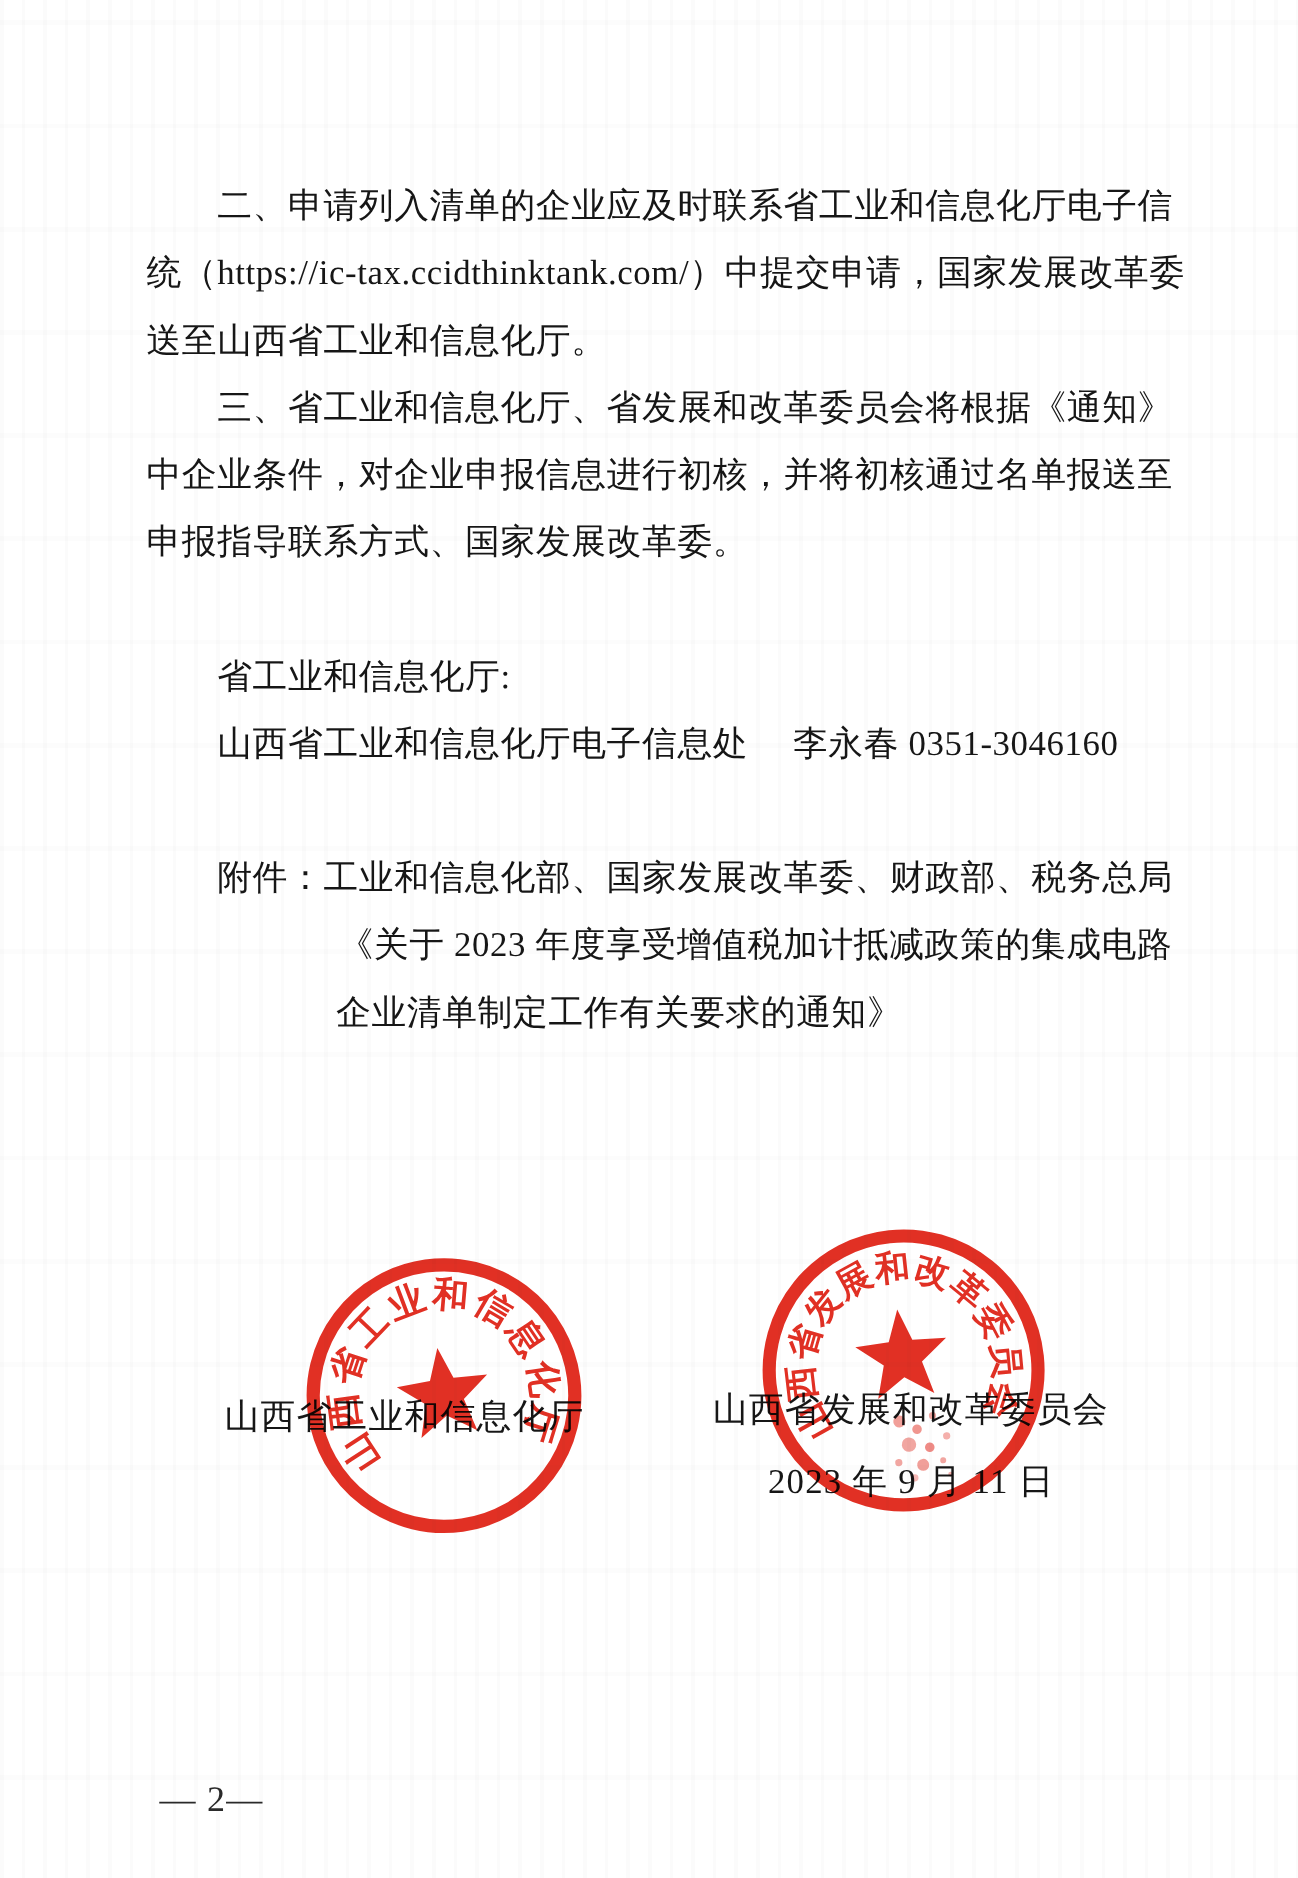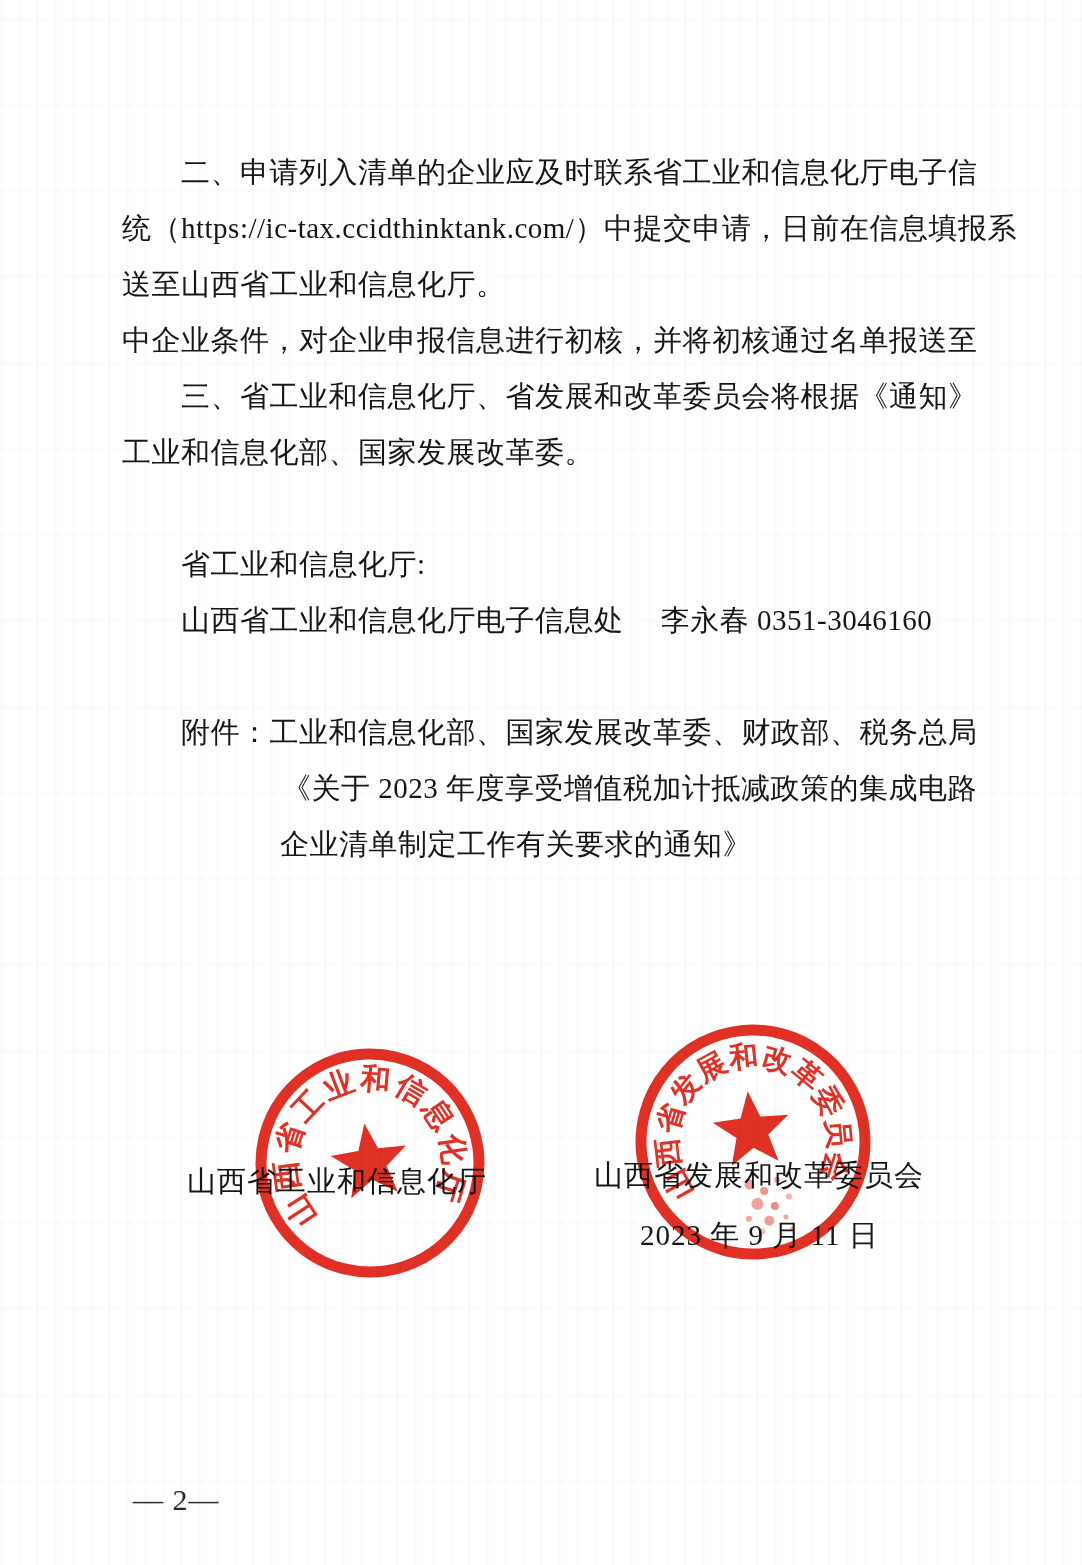--- a/index.html
+++ b/index.html
@@ -52,25 +52,25 @@
   .seal-right { left:633px; top:1022px; }
   .seal text { font-family:"Liberation Serif","DejaVu Serif",serif; font-weight:bold; }
 </style>
 </head>
 <body>
 
 <div class="page">
 
   <div class="textcol">
     <div class="line ind1">二、申请列入清单的企业应及时联系省工业和信息化厅电子信</div>
-    <div class="line">统（https://ic-tax.ccidthinktank.com/）中提交申请，日前在信息填报系</div>
+    <div class="line">统（https://ic-tax.ccidthinktank.com/）中提交申请，国家发展改革委</div>
     <div class="line">送至山西省工业和信息化厅。</div>
+    <div class="line ind1">三、省工业和信息化厅、省发展和改革委员会将根据《通知》</div>
     <div class="line">中企业条件，对企业申报信息进行初核，并将初核通过名单报送至</div>
-    <div class="line ind1">三、省工业和信息化厅、省发展和改革委员会将根据《通知》</div>
-    <div class="line">工业和信息化部、国家发展改革委。</div>
+    <div class="line">申报指导联系方式、国家发展改革委。</div>
     <div class="blank"></div>
     <div class="line ind1">省工业和信息化厅:</div>
     <div class="line ind1">山西省工业和信息化厅电子信息处　 李永春 0351-3046160</div>
     <div class="blank"></div>
     <div class="line ind1">附件：工业和信息化部、国家发展改革委、财政部、税务总局</div>
     <div class="line ind5">《关于 2023 年度享受增值税加计抵减政策的集成电路</div>
     <div class="line ind5b">企业清单制定工作有关要求的通知》</div>
   </div>
 
   <div class="sig sig-left">山西省工业和信息化厅</div>

